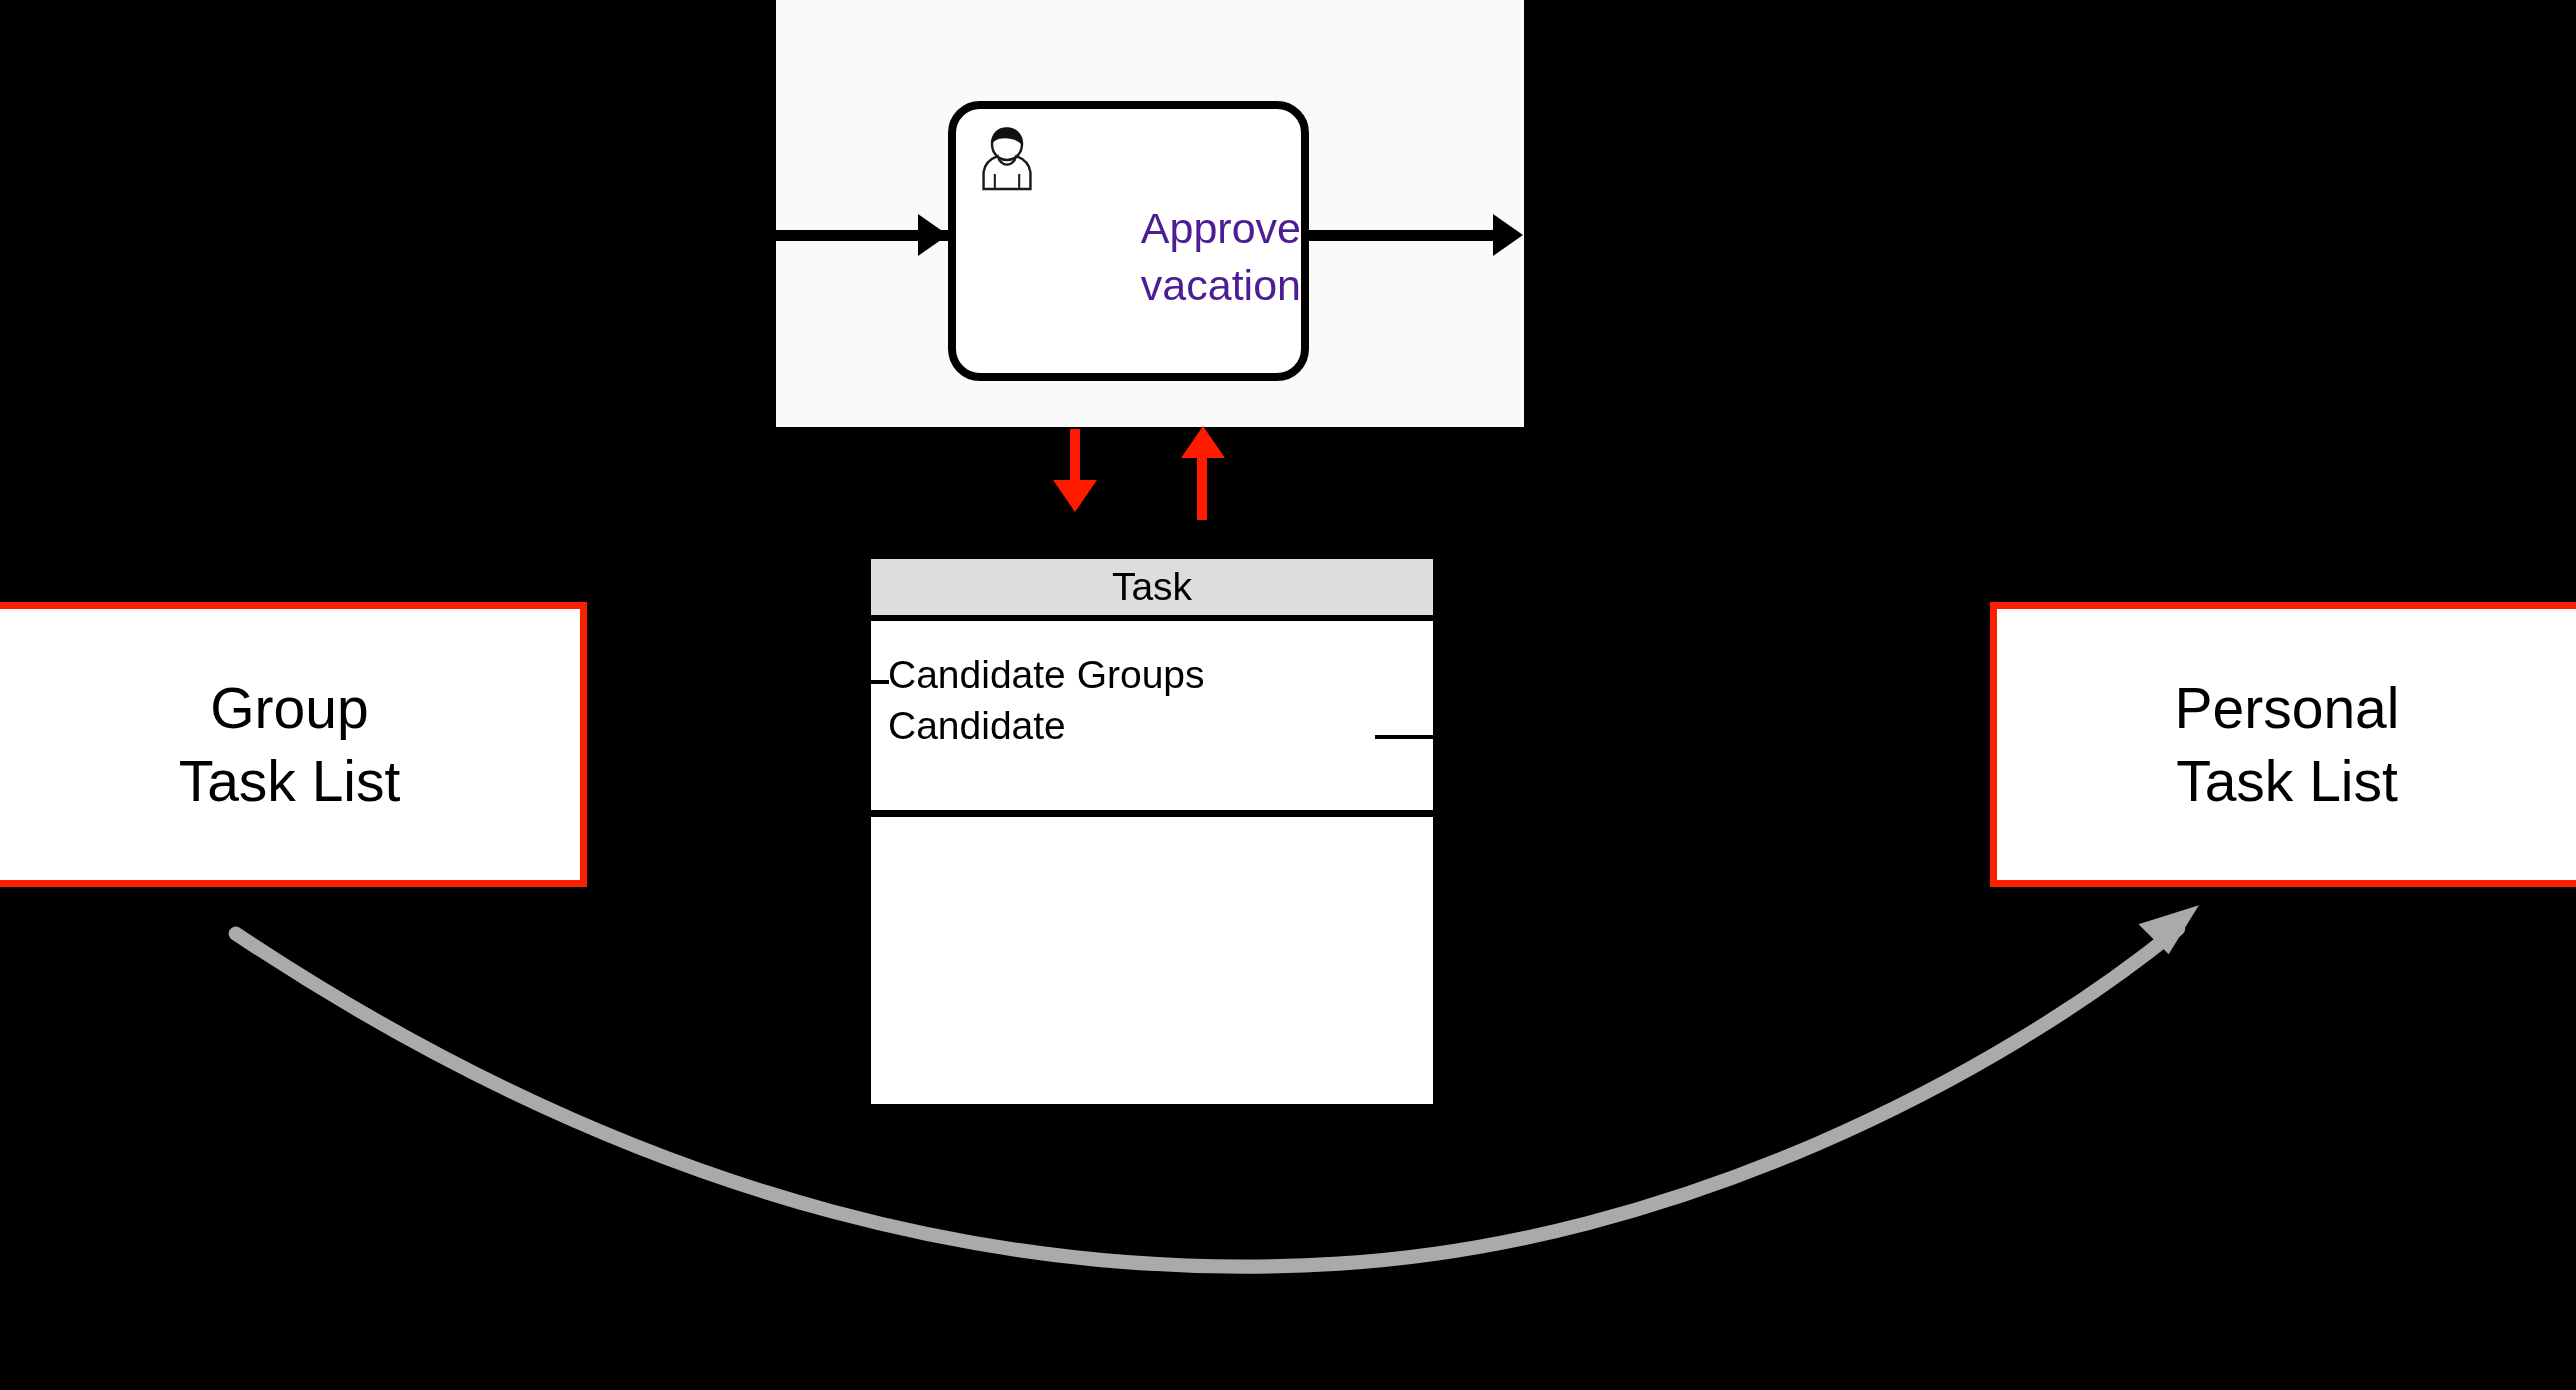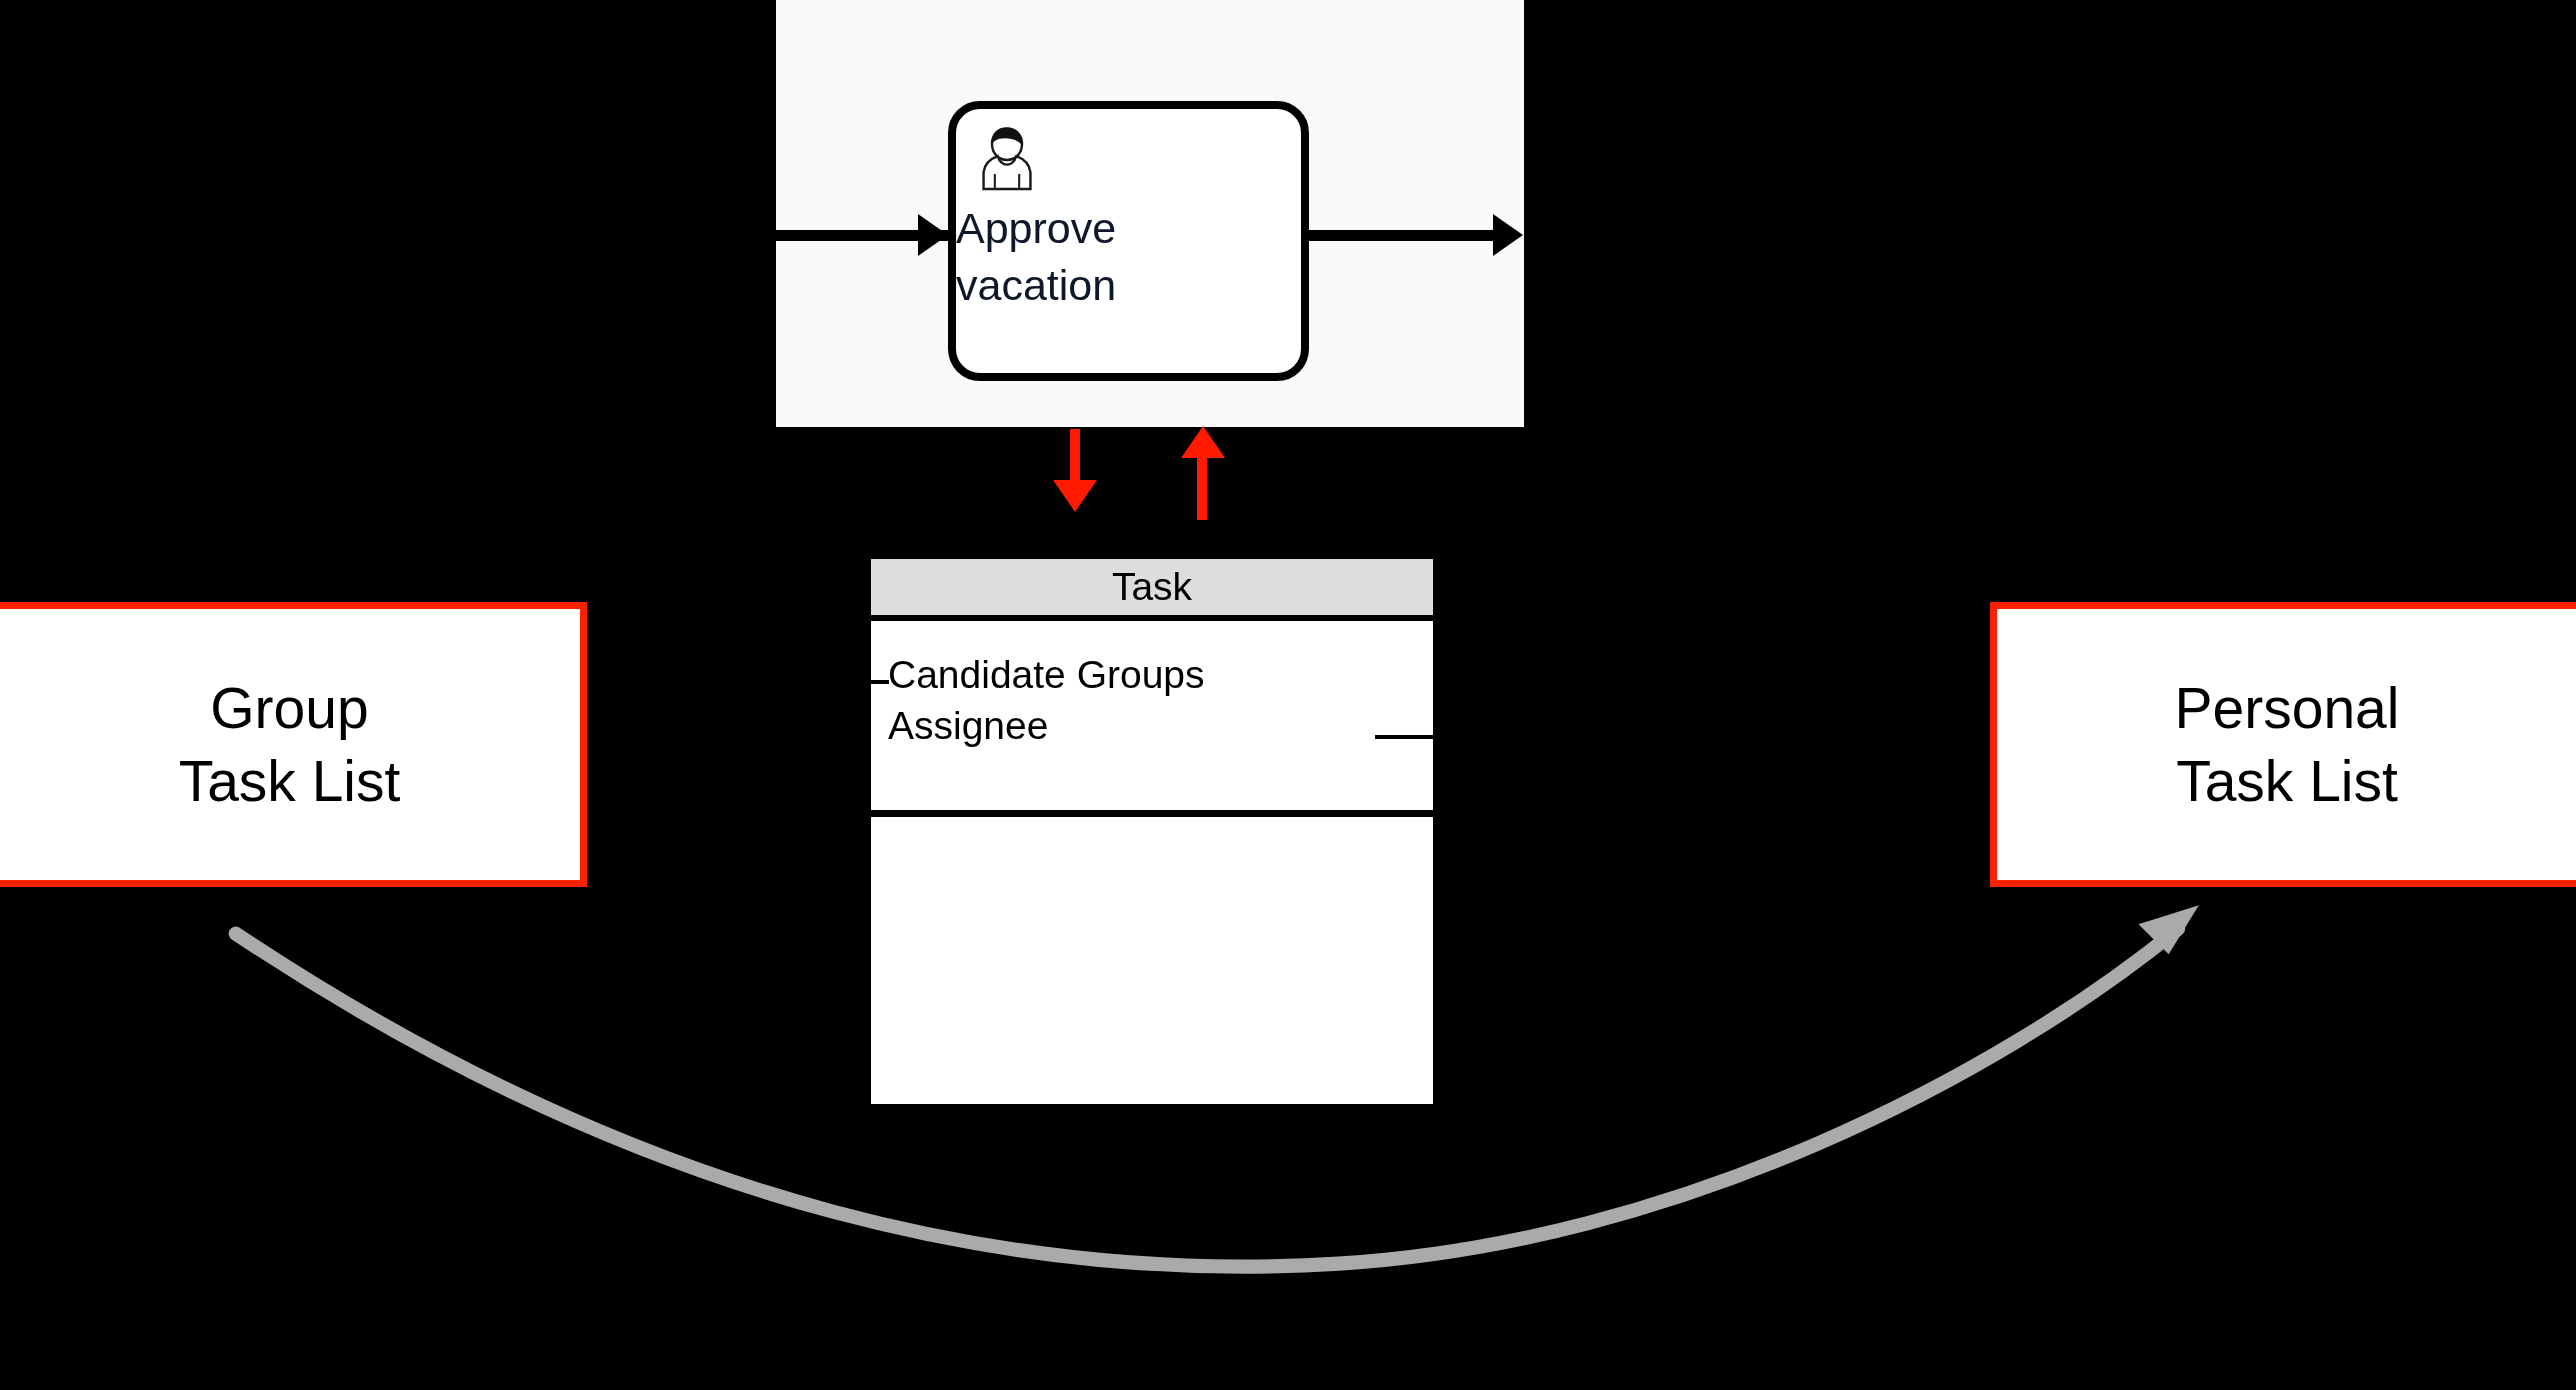--- a/index.html
+++ b/index.html
@@ -34,26 +34,26 @@
     width: 361px;
     height: 280px;
     background: #ffffff;
     border: 8.5px solid #000000;
     border-radius: 32px;
     box-sizing: border-box;
   }
   #bpmn-task-label {
     position: absolute;
     left: 0;
-    right: 12px;
+    right: 0;
     top: 91px;
-    text-align: left;
+    text-align: right;
     font-size: 43px;
     line-height: 1.32;
-    color: #0f172a;
+    color: #4c1d95;
     white-space: pre-line;
   }
   #user-task-icon {
     position: absolute;
     left: 21px;
     top: 13.2px;
     width: 60px;
     height: 72px;
   }
 
@@ -221,21 +221,21 @@
   <div class="red-arrow-head-down" style="left:1053px; top:480px;"></div>
 
   <div class="red-arrow-shaft" style="left:1197px; top:448px; height:72px;"></div>
   <div class="red-arrow-head-up" style="left:1181px; top:426px;"></div>
 
   <div id="task-class">
     <div id="task-class-header">Task</div>
     <div id="task-class-attrs">
       <div id="attr-left-stub"></div>
       <div class="task-attr">Candidate Groups</div>
-      <div class="task-attr">Assignee</div>
+      <div class="task-attr">Candidate</div>
       <div id="attr-right-stub"></div>
     </div>
     <div id="task-class-ops"></div>
   </div>
 
   <svg id="gray-connector" viewBox="0 0 2732 1475" xmlns="http://www.w3.org/2000/svg">
     <path d="M 250 990 C 700 1290 1100 1360 1420 1340 C 1780 1318 2120 1140 2310 985" fill="none" stroke="#aaaaaa" stroke-width="15" stroke-linecap="round"></path>
     <polygon points="2332,960 2268,980 2300,1012" fill="#aaaaaa"></polygon>
   </svg>
 

